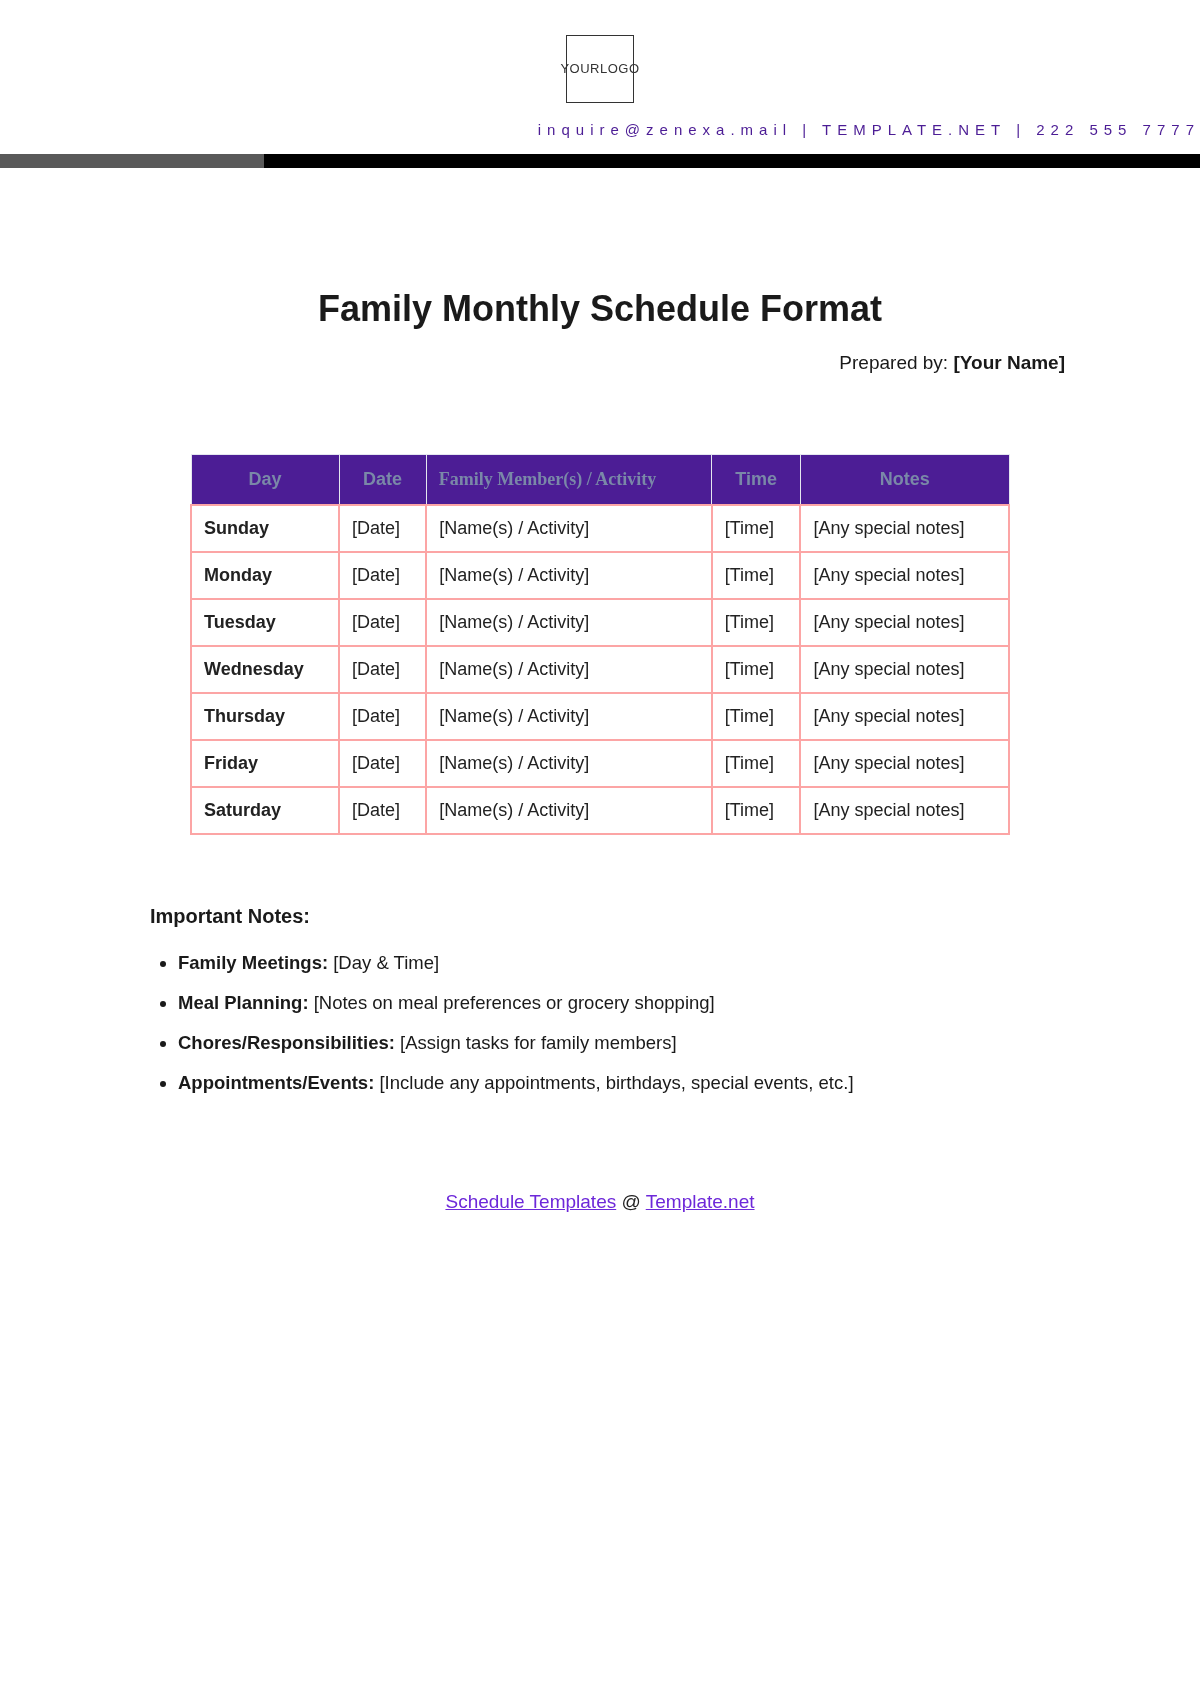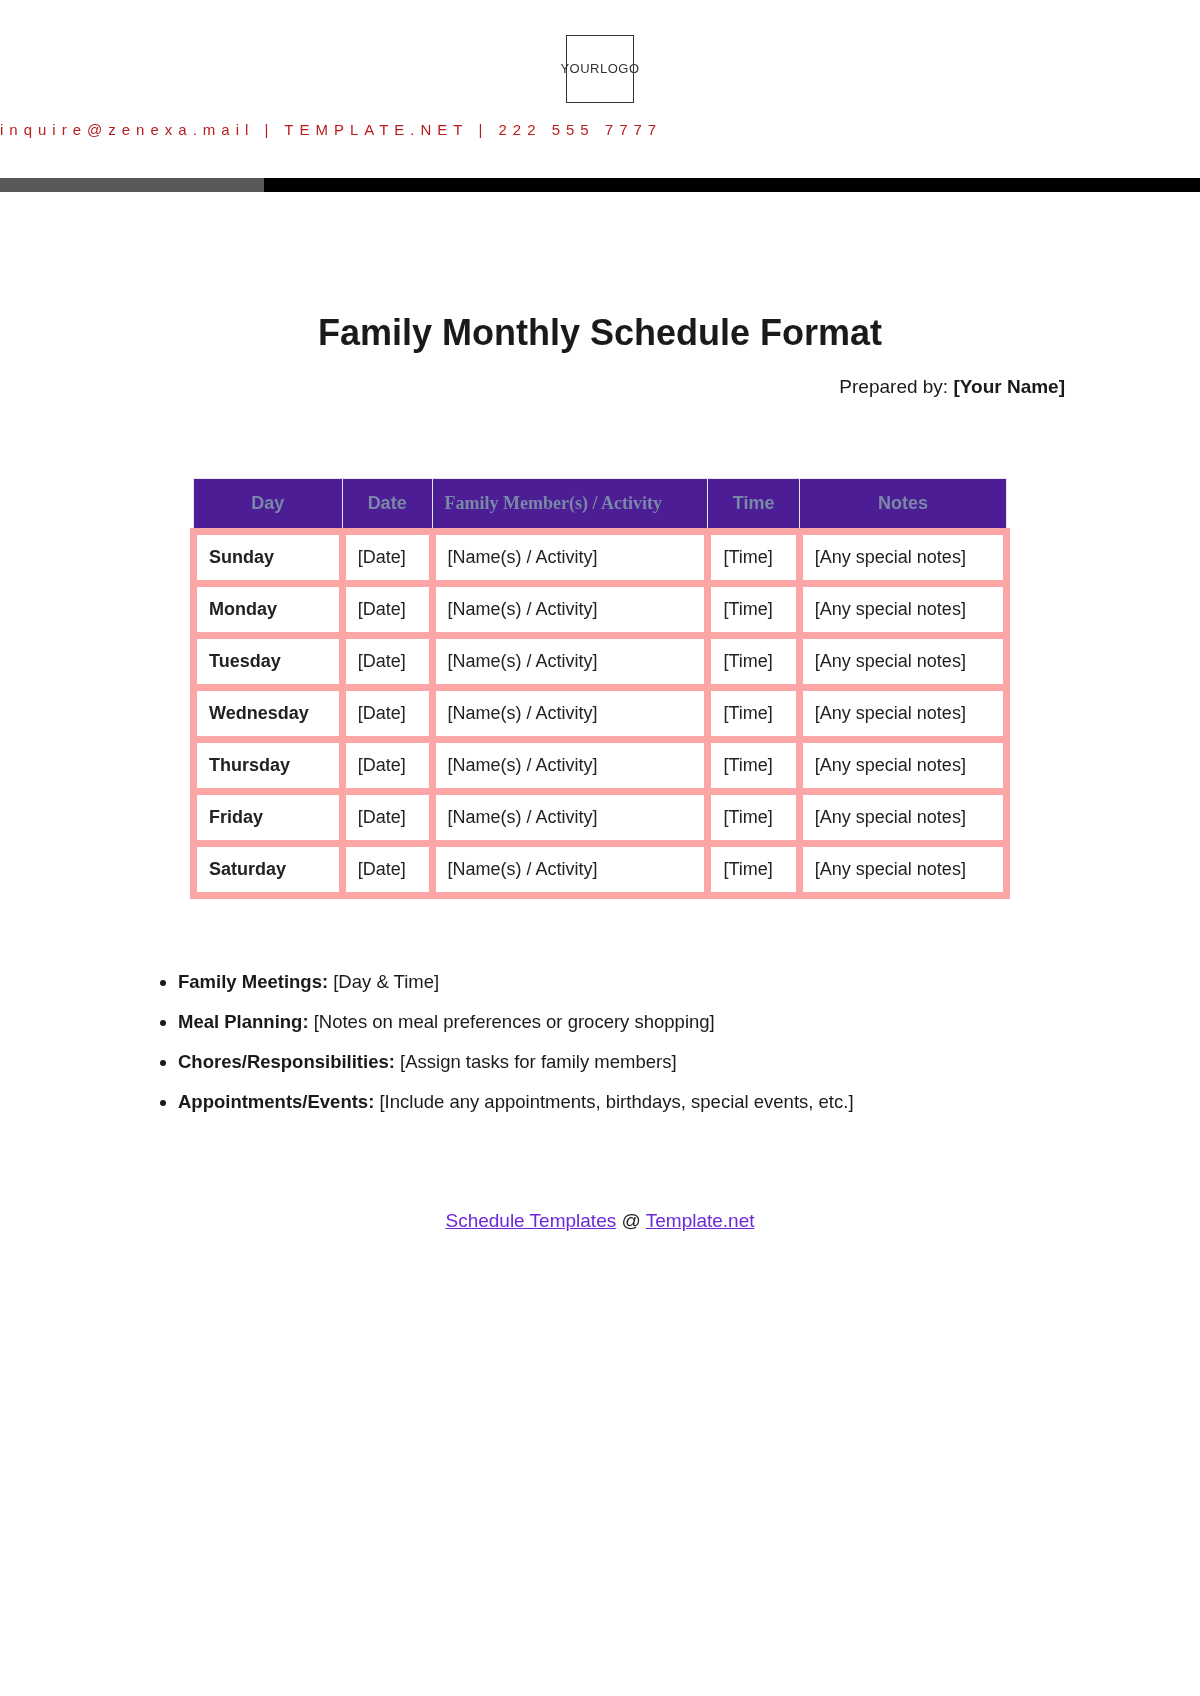--- a/index.html
+++ b/index.html
@@ -24,25 +24,25 @@
     flex-direction: row;
     align-items: center;
     justify-content: center;
     font-size: 13px;
     line-height: 1.2;
     letter-spacing: 0.5px;
     color: #333;
     text-align: center;
   }
   .header-info {
-    text-align: left;
+    text-align: right;
     font-size: 15px;
     letter-spacing: 6px;
-    color: #b91c1c;
-    margin-bottom: 40px;
+    color: #4c1d95;
+    margin-bottom: 16px;
   }
   .divider {
     display: flex;
     height: 14px;
     width: 100%;
     margin-bottom: 120px;
   }
   .divider .seg1 { background: #595959; width: 22%; }
   .divider .seg2 { background: #000000; width: 78%; }
   .content {
@@ -75,21 +75,21 @@
     padding: 14px 12px;
     border: 1px solid #e4e7ef;
     text-align: left;
   }
   table.schedule th:first-child,
   table.schedule th:nth-child(2),
   table.schedule th:nth-child(4),
   table.schedule th:nth-child(5) { text-align: center; }
   table.schedule td {
     padding: 12px 12px;
-    border: 7px solid #fca5a5;
+    border: 2px solid #fca5a5;
     color: #222;
   }
   table.schedule td.day { font-weight: 700; }
   .notes-section {
     width: 900px;
     margin: 0 auto;
   }
   .notes-heading {
     font-size: 20px;
     font-weight: 700;
@@ -198,20 +198,21 @@
             <td class="day">Saturday</td>
             <td>[Date]</td>
             <td>[Name(s) / Activity]</td>
             <td>[Time]</td>
             <td>[Any special notes]</td>
           </tr>
         </tbody>
     </table>
 
     <div class="notes-section">
+      <div class="notes-heading">Important Notes:</div>
       <ul class="notes-list" id="notes-list">
           <li><span class="k">Family Meetings:</span><span> [Day &amp; Time]</span></li>
           <li><span class="k">Meal Planning:</span><span> [Notes on meal preferences or grocery shopping]</span></li>
           <li><span class="k">Chores/Responsibilities:</span><span> [Assign tasks for family members]</span></li>
           <li><span class="k">Appointments/Events:</span><span> [Include any appointments, birthdays, special events, etc.]</span></li>
         </ul>
     </div>
 
     <div class="footer-links">
       <a href="#">Schedule Templates</a><span class="at"> @ </span><a href="#">Template.net</a>

